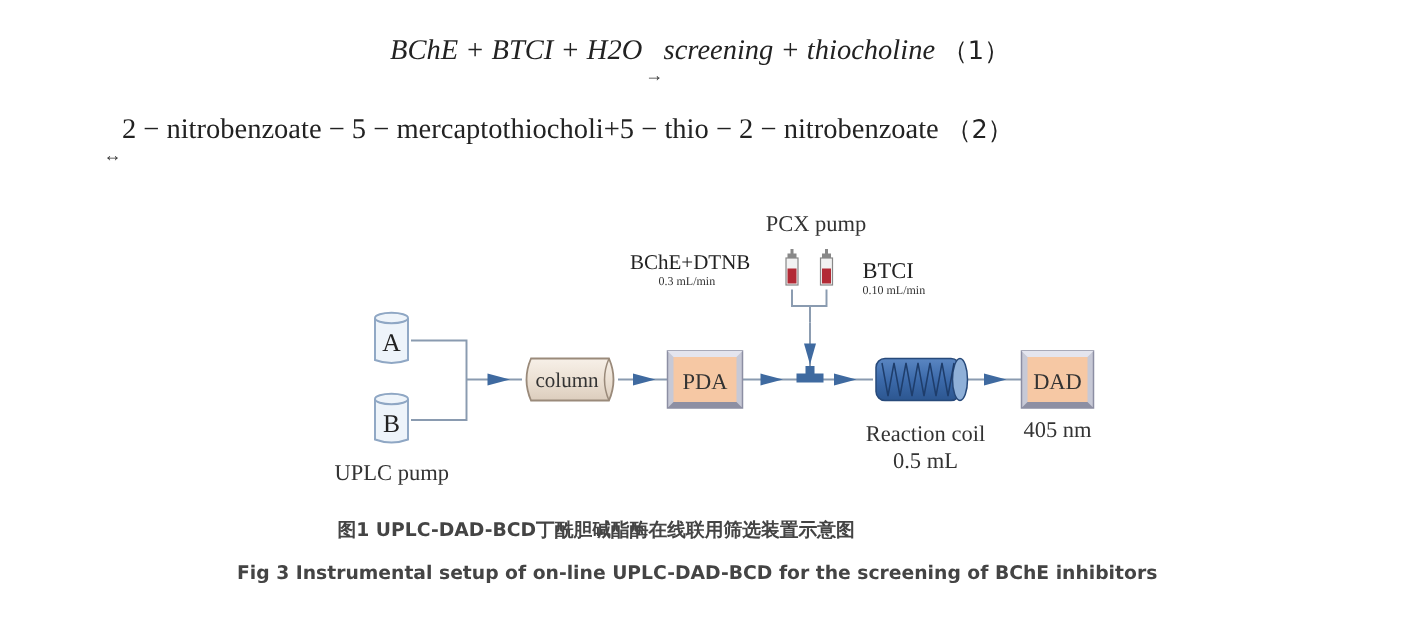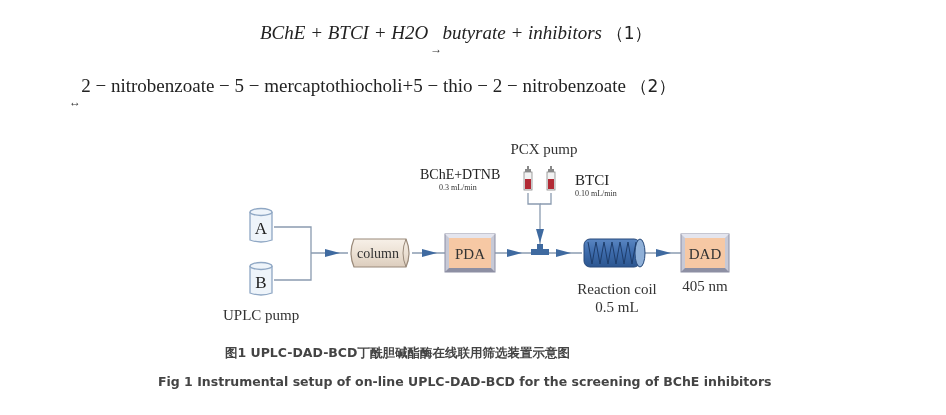--- a/index.html
+++ b/index.html
@@ -13,21 +13,21 @@
   .eqnum { font-family: "DejaVu Sans", sans-serif; font-size: 17px; }
   svg#diagram { position: absolute; left: 0; top: 0; }
   .cap { position: absolute; font-family: "DejaVu Sans", "Liberation Sans", sans-serif; font-weight: bold; color: #444; white-space: nowrap; }
   #cap-cn { left: 225px; top: 345px; font-size: 12.5px; }
   #cap-en { left: 158px; top: 374px; font-size: 12.5px; }
 </style>
 </head>
 <body>
 
 <div id="eq1" class="eq">
-  <i>BChE + BTCI + H2O</i><span class="sub"><span class="arr">→</span>&nbsp;&nbsp;&nbsp;</span><i>butyrate + inhibitors</i>
+  <i>BChE + BTCI + H2O</i><span class="sub"><span class="arr">→</span>&nbsp;&nbsp;&nbsp;</span><i>screening + thiocholine</i>
   <span class="eqnum">（1）</span>
 </div>
 
 <div id="eq2" class="eq">
   <span class="sub"><span class="arr">↔</span>&nbsp;&nbsp;&nbsp;</span><span>2 − nitrobenzoate − 5 − mercaptothiocholi+5 − thio − 2 − nitrobenzoate</span>
   <span class="eqnum">（2）</span>
 </div>
 
 <svg id="diagram" width="946" height="415" viewBox="0 0 946 415">
   <defs>
@@ -127,13 +127,13 @@
     <rect x="548" y="179" width="6" height="10" fill="#b22a35"></rect>
   </g>
 
   <text x="420" y="179" font-family="Liberation Serif, serif" font-size="14" fill="#222">BChE+DTNB</text>
   <text x="439" y="190" font-family="Liberation Serif, serif" font-size="8" fill="#333">0.3 mL/min</text>
   <text x="575" y="185" font-family="Liberation Serif, serif" font-size="15" fill="#222">BTCI</text>
   <text x="575" y="196" font-family="Liberation Serif, serif" font-size="8" fill="#333">0.10 mL/min</text>
 </svg>
 
 <div id="cap-cn" class="cap">图1 UPLC-DAD-BCD丁酰胆碱酯酶在线联用筛选装置示意图</div>
-<div id="cap-en" class="cap">Fig 1 Instrumental setup of on-line UPLC-DAD-BCD for the screening of BChE inhibitors</div>
+<div id="cap-en" class="cap">Fig 3 Instrumental setup of on-line UPLC-DAD-BCD for the screening of BChE inhibitors</div>
 
 </body></html>

